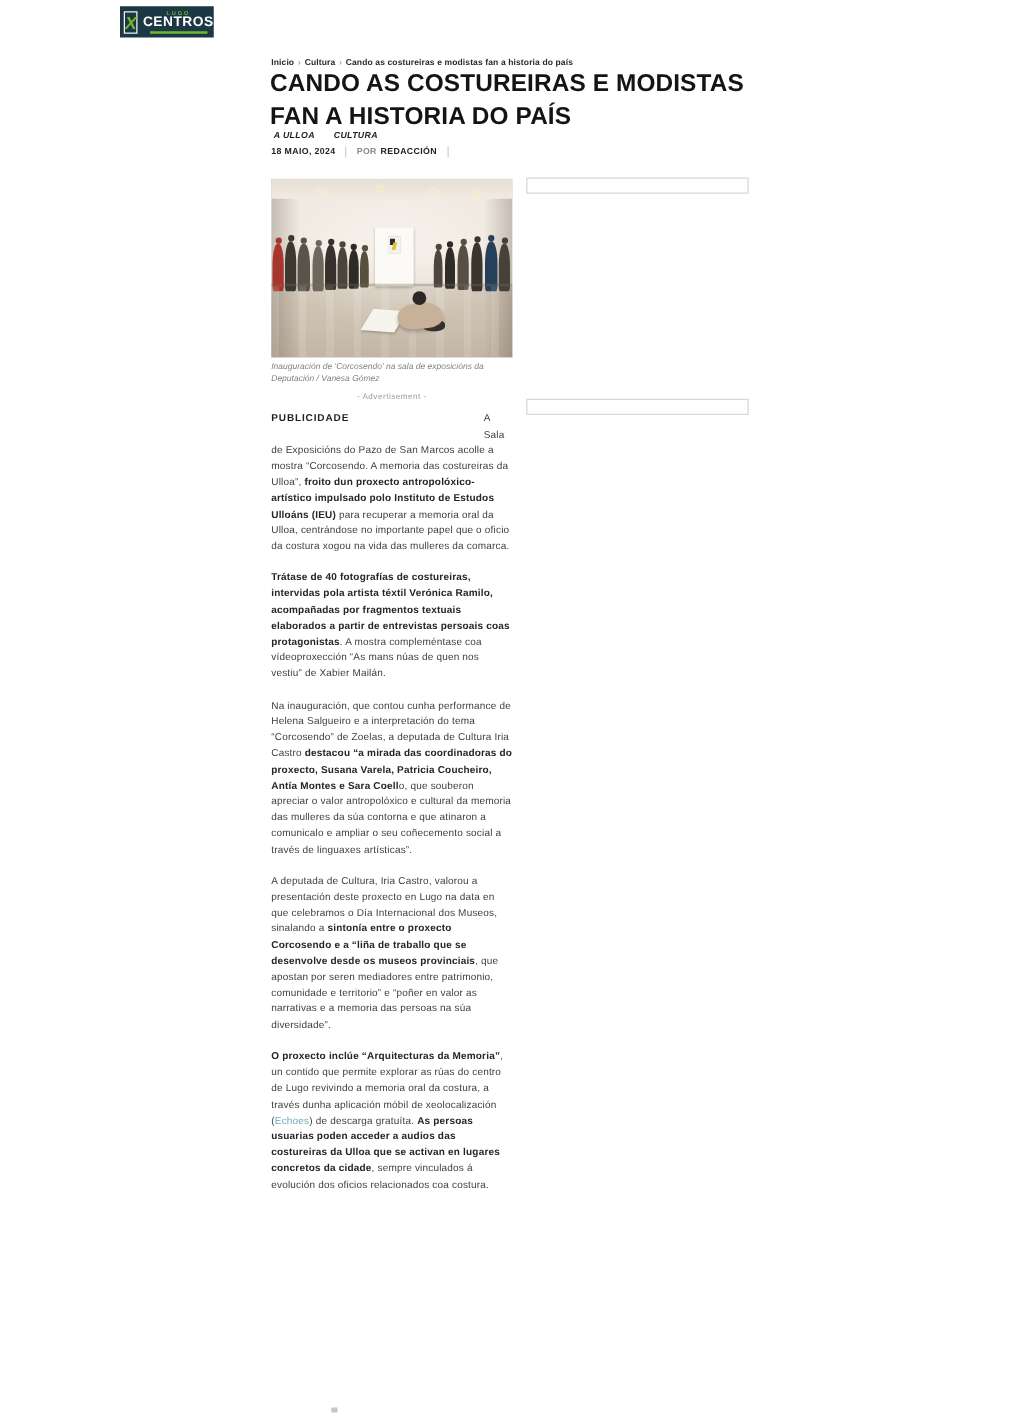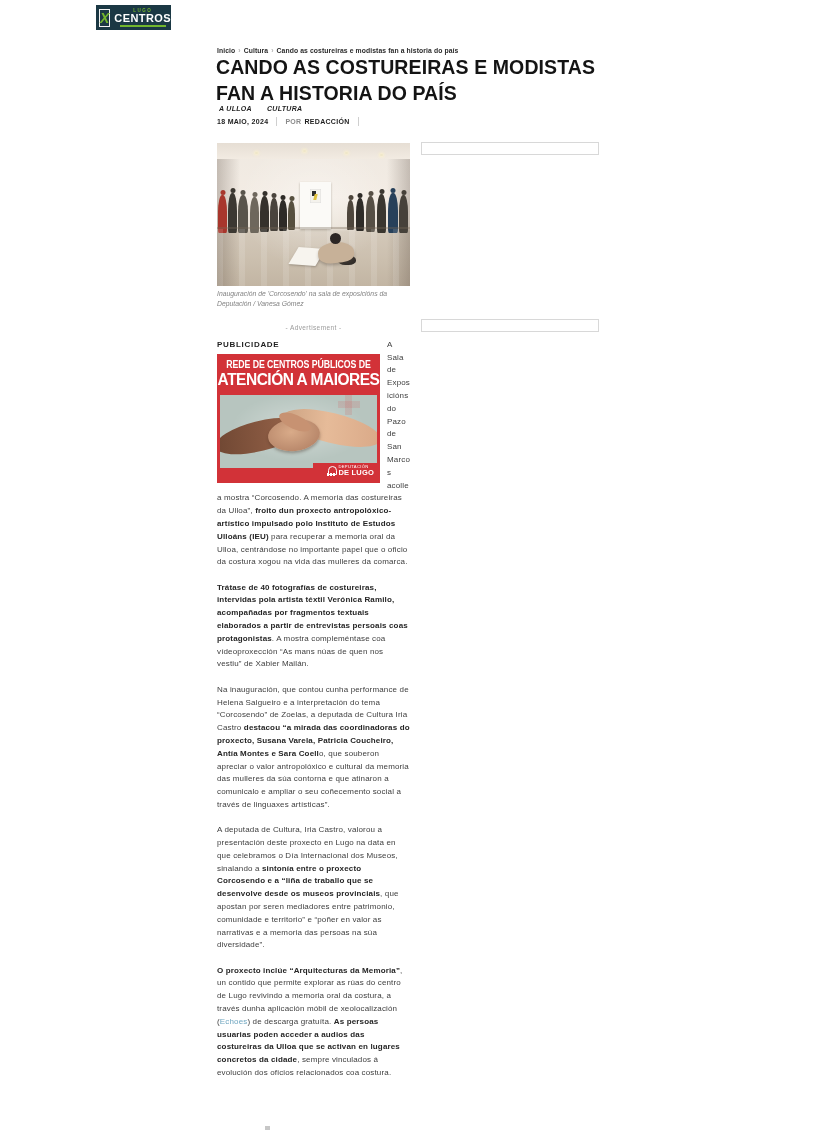--- a/index.html
+++ b/index.html
@@ -65,21 +65,21 @@
     border-radius:55% 60% 40% 45%; transform:rotate(-6deg); box-shadow:0 2px 3px rgba(80,70,60,0.35); }
   .kneel-legs { position:absolute; left:121px; top:112px; width:18px; height:10px; background:#332e2b; border-radius:30% 50% 40% 40%; }
   .kneel-head { position:absolute; left:113px; top:90px; width:11px; height:11px; background:#2c2624; border-radius:50%; }
   .floor-glare { position:absolute; left:0; top:86px; width:193px; height:57px; opacity:0.5;
     background:repeating-linear-gradient(90deg, rgba(255,255,255,0.25) 0 6px, rgba(0,0,0,0) 6px 22px); }
 
   .caption { position:absolute; left:217px; top:289px; width:182px; font-size:6.8px; font-style:italic;
     color:#828282; line-height:10px; }
 
   
-  .body-col { position:absolute; left:217px; top:322px; width:193px; font-size:8px; line-height:12.8px;
+  .body-col { position:absolute; left:217px; top:312px; width:193px; font-size:8px; line-height:12.8px;
     color:#404040; letter-spacing:0.15px; }
   .adv-note { text-align:center; font-size:6.5px; color:#9a9a9a; letter-spacing:0.4px; margin-bottom:4px; }
   .ad-float { float:left; width:163px; margin:0 7px 8px 0; }
   .publicidade { font-size:8px; color:#1f1f1f; font-weight:600; letter-spacing:0.7px; margin-bottom:2px; }
   .banner { position:relative; width:163px; height:129px; background:#d23238; overflow:hidden; }
   .banner-t1 { text-align:center; color:#fff; font-weight:700; font-size:8.8px; letter-spacing:-0.1px; margin-top:5px;
     transform:scaleY(1.15); }
   .banner-t2 { text-align:center; color:#fff; font-weight:700; font-size:15.5px; letter-spacing:-0.5px; line-height:16px;
     transform:scaleY(1.12); }
   .banner-photo { position:absolute; left:3px; right:3px; top:41px; height:73px; background:#b7c5bf; overflow:hidden; }
@@ -186,37 +186,20 @@
     <div class="kneel-body"></div>
     <div class="kneel-head"></div>
   </div>
 
   <figcaption class="caption">Inauguración de 'Corcosendo' na sala de exposicións da Deputación / Vanesa Gómez</figcaption>
 
   <div class="body-col">
     <div class="adv-note">- Advertisement -</div>
     <div class="ad-float">
       <div class="publicidade">PUBLICIDADE</div>
-      <div class="banner">
-        <div class="banner-t1">REDE DE CENTROS PÚBLICOS DE</div>
-        <div class="banner-t2">ATENCIÓN A MAIORES</div>
-        <div class="banner-photo">
-          <div class="hand hand1"></div>
-          <div class="hand hand2"></div>
-          <div class="hand hand3"></div>
-          <div class="hand hand4"></div>
-        </div>
-        <div class="sponsor">
-          <div class="crest"></div>
-          <div class="sponsor-txt">
-            <span class="sponsor-l1">DEPUTACIÓN</span>
-            <span class="sponsor-l2">DE LUGO</span>
-          </div>
-        </div>
-      </div>
     </div>
 
   <p><span>A Sala de Exposicións do Pazo de San Marcos acolle a mostra “Corcosendo. A memoria das costureiras da Ulloa”, </span><span class="b">froito dun proxecto antropolóxico-artístico impulsado polo Instituto de Estudos Ulloáns (IEU)</span><span> para recuperar a memoria oral da Ulloa, centrándose no importante papel que o oficio da costura xogou na vida das mulleres da comarca.</span></p>
       <p><span class="b">Trátase de 40 fotografías de costureiras, intervidas pola artista téxtil Verónica Ramilo, acompañadas por fragmentos textuais elaborados a partir de entrevistas persoais coas protagonistas</span><span>. A mostra compleméntase coa vídeoproxección “As mans núas de quen nos vestiu” de Xabier Mailán.</span></p>
       <p><span>Na inauguración, que contou cunha performance de Helena Salgueiro e a interpretación do tema “Corcosendo” de Zoelas, a deputada de Cultura Iria Castro </span><span class="b">destacou “a mirada das coordinadoras do proxecto, Susana Varela, Patricia Coucheiro, Antía Montes e Sara Coell</span><span>o, que souberon apreciar o valor antropolóxico e cultural da memoria das mulleres da súa contorna e que atinaron a comunicalo e ampliar o seu coñecemento social a través de linguaxes artísticas”.</span></p>
       <p><span>A deputada de Cultura, Iria Castro, valorou a presentación deste proxecto en Lugo na data en que celebramos o Día Internacional dos Museos, sinalando a </span><span class="b">sintonía entre o proxecto Corcosendo e a “liña de traballo que se desenvolve desde os museos provinciais</span><span>, que apostan por seren mediadores entre patrimonio, comunidade e territorio” e “poñer en valor as narrativas e a memoria das persoas na súa diversidade”.</span></p>
       <p><span class="b">O proxecto inclúe “Arquitecturas da Memoria”</span><span>, un contido que permite explorar as rúas do centro de Lugo revivindo a memoria oral da costura, a través dunha aplicación móbil de xeolocalización (</span><a class="lnk" href="#">Echoes</a><span>) de descarga gratuíta. </span><span class="b">As persoas usuarias poden acceder a audios das costureiras da Ulloa que se activan en lugares concretos da cidade</span><span>, sempre vinculados á evolución dos oficios relacionados coa costura.</span></p>
     </div>
 
   <div class="rail-box one"></div>

